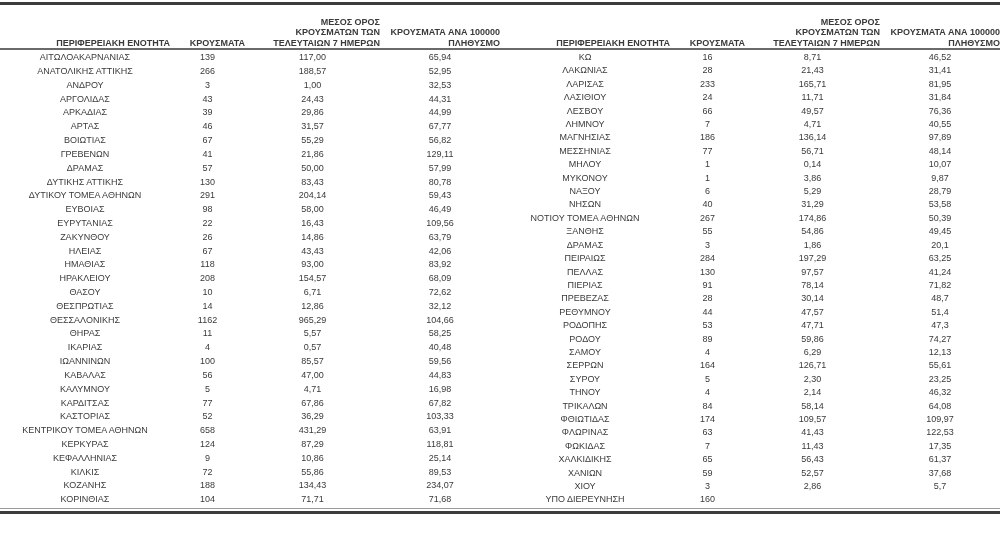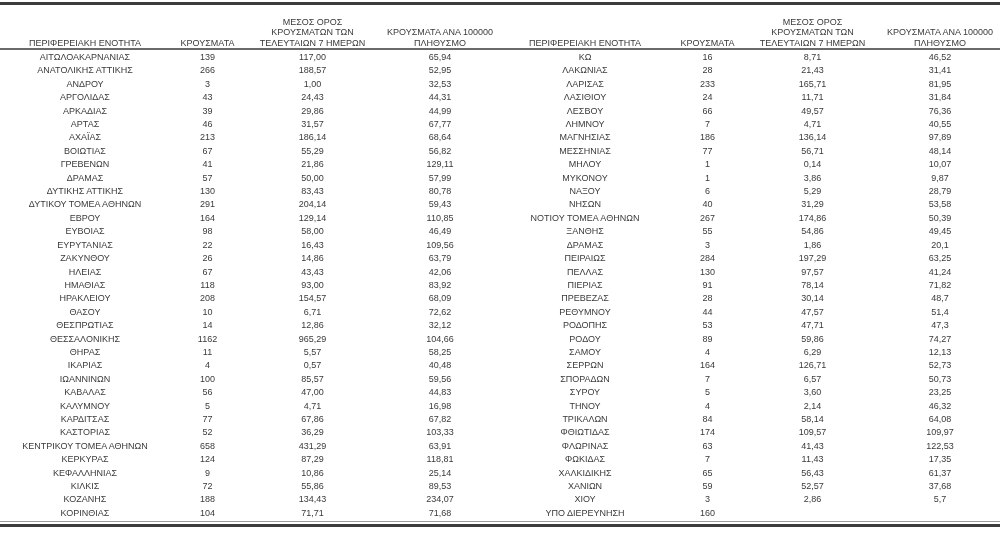--- a/index.html
+++ b/index.html
@@ -39,22 +39,22 @@
     width: 500px;
   }
   col.c-region  { width: 170px; }
   col.c-cases   { width: 75px;  }
   col.c-avg7    { width: 135px; }
   col.c-per100k { width: 120px; }
   th {
     height: 43px;
     vertical-align: bottom;
     padding: 0 0 3px 0;
-    text-align: center;
-    font-weight: normal;
+    text-align: right;
+    font-weight: bold;
     font-size: 9px;
     line-height: 10.5px;
     color: #3a3a3a;
   }
   th .wrap3 { display: inline-block; max-width: 108px; }
   th .wrap2 { display: inline-block; max-width: 118px; }
   td {
     height: 13.4px;
     line-height: 13.4px;
     padding: 0;
@@ -130,26 +130,20 @@
             <td>29,86</td>
             <td>44,99</td>
           </tr>
           <tr>
             <td>ΑΡΤΑΣ</td>
             <td>46</td>
             <td>31,57</td>
             <td>67,77</td>
           </tr>
           <tr>
-            <td>ΑΧΑΪΑΣ</td>
-            <td>213</td>
-            <td>186,14</td>
-            <td>68,64</td>
-          </tr>
-          <tr>
             <td>ΒΟΙΩΤΙΑΣ</td>
             <td>67</td>
             <td>55,29</td>
             <td>56,82</td>
           </tr>
           <tr>
             <td>ΓΡΕΒΕΝΩΝ</td>
             <td>41</td>
             <td>21,86</td>
             <td>129,11</td>
@@ -164,26 +158,20 @@
             <td>ΔΥΤΙΚΗΣ ΑΤΤΙΚΗΣ</td>
             <td>130</td>
             <td>83,43</td>
             <td>80,78</td>
           </tr>
           <tr>
             <td>ΔΥΤΙΚΟΥ ΤΟΜΕΑ ΑΘΗΝΩΝ</td>
             <td>291</td>
             <td>204,14</td>
             <td>59,43</td>
-          </tr>
-          <tr>
-            <td>ΕΒΡΟΥ</td>
-            <td>164</td>
-            <td>129,14</td>
-            <td>110,85</td>
           </tr>
           <tr>
             <td>ΕΥΒΟΙΑΣ</td>
             <td>98</td>
             <td>58,00</td>
             <td>46,49</td>
           </tr>
           <tr>
             <td>ΕΥΡΥΤΑΝΙΑΣ</td>
             <td>22</td>
@@ -464,32 +452,26 @@
           <tr>
             <td>ΣΑΜΟΥ</td>
             <td>4</td>
             <td>6,29</td>
             <td>12,13</td>
           </tr>
           <tr>
             <td>ΣΕΡΡΩΝ</td>
             <td>164</td>
             <td>126,71</td>
-            <td>52,73</td>
-          </tr>
-          <tr>
-            <td>ΣΠΟΡΑΔΩΝ</td>
-            <td>7</td>
-            <td>6,57</td>
-            <td>50,73</td>
+            <td>55,61</td>
           </tr>
           <tr>
             <td>ΣΥΡΟΥ</td>
             <td>5</td>
-            <td>3,60</td>
+            <td>2,30</td>
             <td>23,25</td>
           </tr>
           <tr>
             <td>ΤΗΝΟΥ</td>
             <td>4</td>
             <td>2,14</td>
             <td>46,32</td>
           </tr>
           <tr>
             <td>ΤΡΙΚΑΛΩΝ</td>

